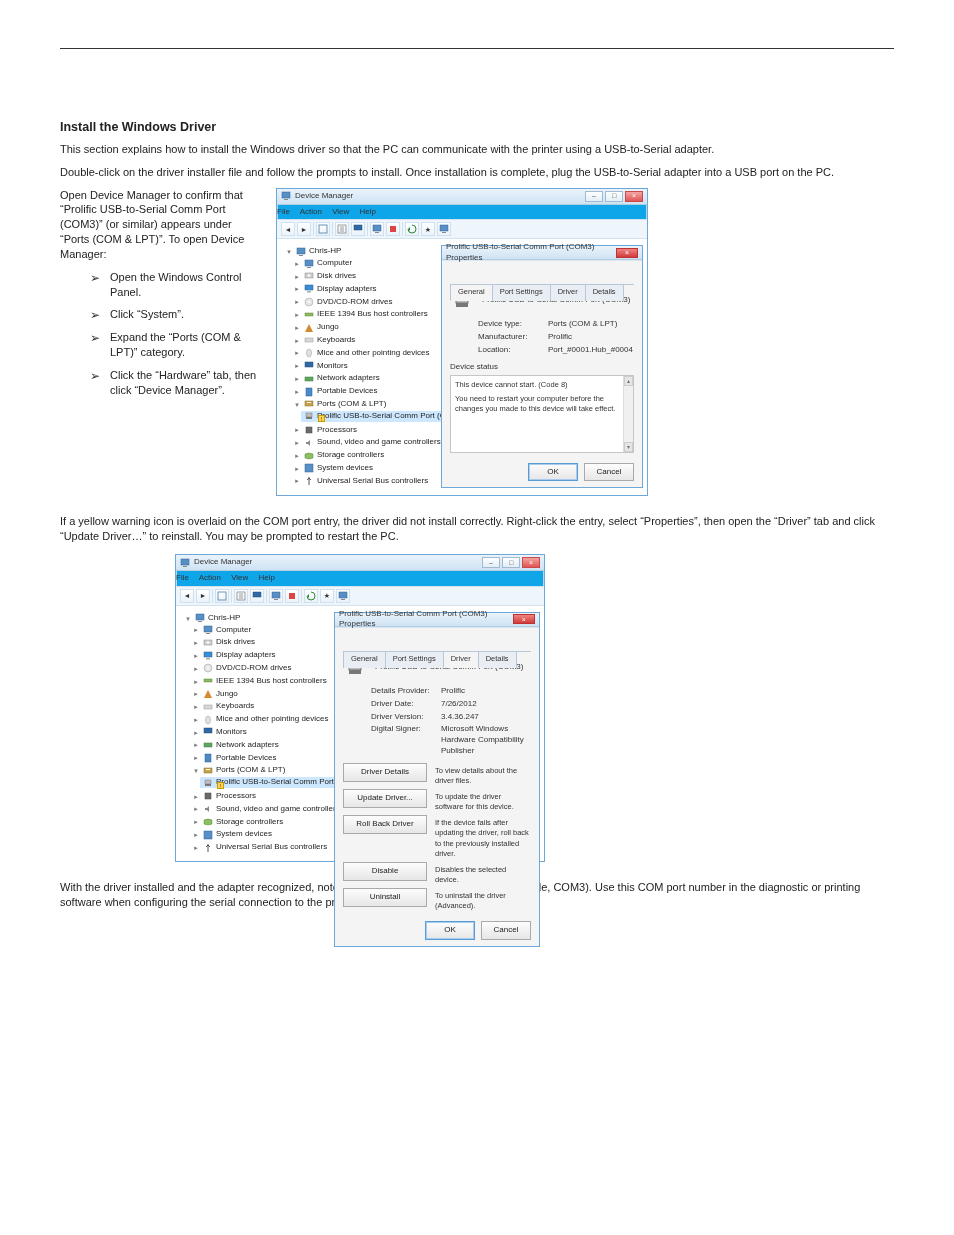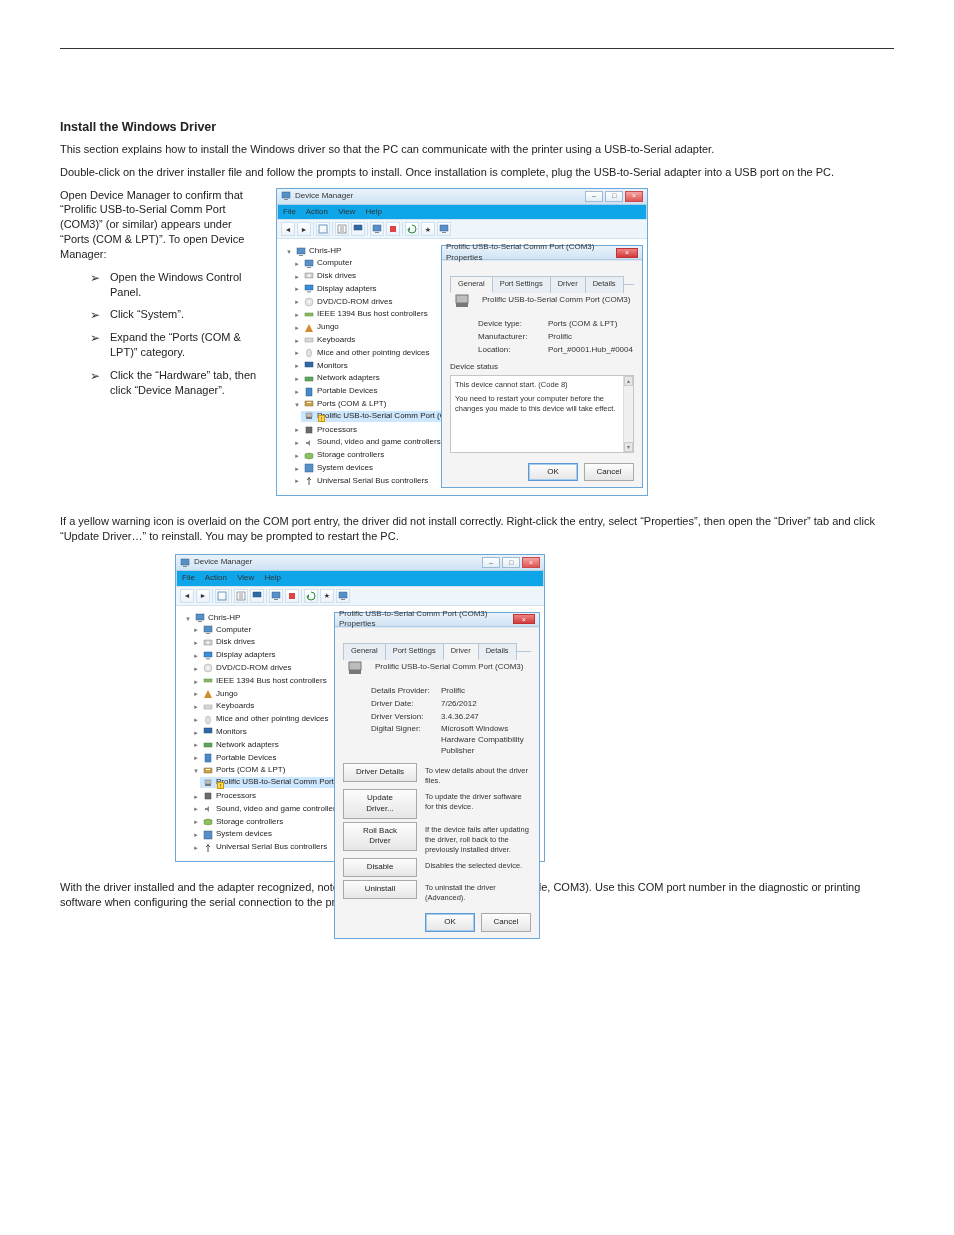--- a/index.html
+++ b/index.html
@@ -49,21 +49,21 @@
   .win-titlebar .icn { width:10px; height:10px; display:inline-block; }
   .winbtns { display:flex; gap:2px; }
   .winbtn {
     width: 18px; height: 11px; border:1px solid #9fbad1;
     background: linear-gradient(#fdfefe,#e3eef7);
     display:flex; align-items:center; justify-content:center;
     font-size:7px; color:#555;
   }
   .winbtn.close { background: linear-gradient(#f5a3a3,#e05454); color:#fff; border-color:#c94a4a; }
 
-  .win-menubar { padding: 2px 6px; font-size:8px; color:#333; border-bottom:1px solid #d3e2ef; }
+  .win-menubar { padding: 2px 0; font-size:8px; color:#333; border-bottom:1px solid #d3e2ef; }
   .win-menubar span { margin-right: 8px; }
 
   .win-toolbar {
     display:flex; align-items:center; gap:2px;
     padding: 2px 4px; border-bottom:1px solid #d3e2ef;
     background:#eef5fb;
   }
   .tb-btn {
     width:14px; height:14px; border:1px solid #cfe0ee; background:linear-gradient(#fff,#eaf2fa);
     display:flex; align-items:center; justify-content:center; font-size:7px;
@@ -103,21 +103,21 @@
   }
   .dlg-title .x {
     width:24px; height:10px; background:linear-gradient(#f08383,#d23b3b);
     border:1px solid #b33; color:#fff; font-size:7px;
     display:flex; align-items:center; justify-content:center;
   }
   .dlg-body { padding:6px 8px; background:#f4f4f4; border-top:1px solid #dbe6f0; }
   .tabs { display:flex; border-bottom:1px solid #b7c7d6; margin-bottom:6px; font-size:7.5px; }
   .tab {
     padding:2px 7px 3px; border:1px solid #b7c7d6; border-bottom:none;
-    background:#e9eef4; margin-right:-1px; position:relative; top:9px;
+    background:#e9eef4; margin-right:-1px; position:relative; top:17px;
   }
   .tab.active { background:#f4f4f4; border-bottom:1px solid #f4f4f4; z-index:1; }
   .dev-head { display:flex; align-items:center; gap:8px; margin:4px 0 10px 2px; }
   .dev-head-icon { width:22px; height:18px; }
   .status-box {
     background:#fff; border:1px solid #c6c6c6; padding:4px; font-size:7.5px;
     height:78px; position:relative;
   }
   .scrollbar {
     position:absolute; right:0; top:0; bottom:0; width:10px;
@@ -128,21 +128,21 @@
 
   .dlg-buttons { display:flex; justify-content:flex-end; gap:6px; margin-top:10px; }
   .btn {
     min-width:50px; padding:3px 10px;
     background:linear-gradient(#fdfdfd,#e6e6e6);
     border:1px solid #a9a9a9; font-size:8px; color:#222;
     text-align:center;
   }
   .btn.hl { border-color:#5b9bd5; box-shadow:0 0 0 1px #a7cdee inset; }
 
-  .drv-btn-col { display:flex; flex-direction:column; gap:6px; width:74px; }
+  .drv-btn-col { display:flex; flex-direction:column; gap:6px; width:84px; }
   .drv-desc { flex:1; font-size:7.5px; padding-top:3px; }
   .drv-row { display:flex; gap:8px; margin-bottom:3px; align-items:flex-start; }
 
   .status-head { font-size:8px; margin:6px 0 2px 0; }
 
   
   .fig1-window { width: 372px; }
   .fig1-inner { position:relative; height: 256px; }
   .fig1-tree { width: 162px; }
   .fig1-dlg { position:absolute; right:4px; top:6px; width:202px; }

